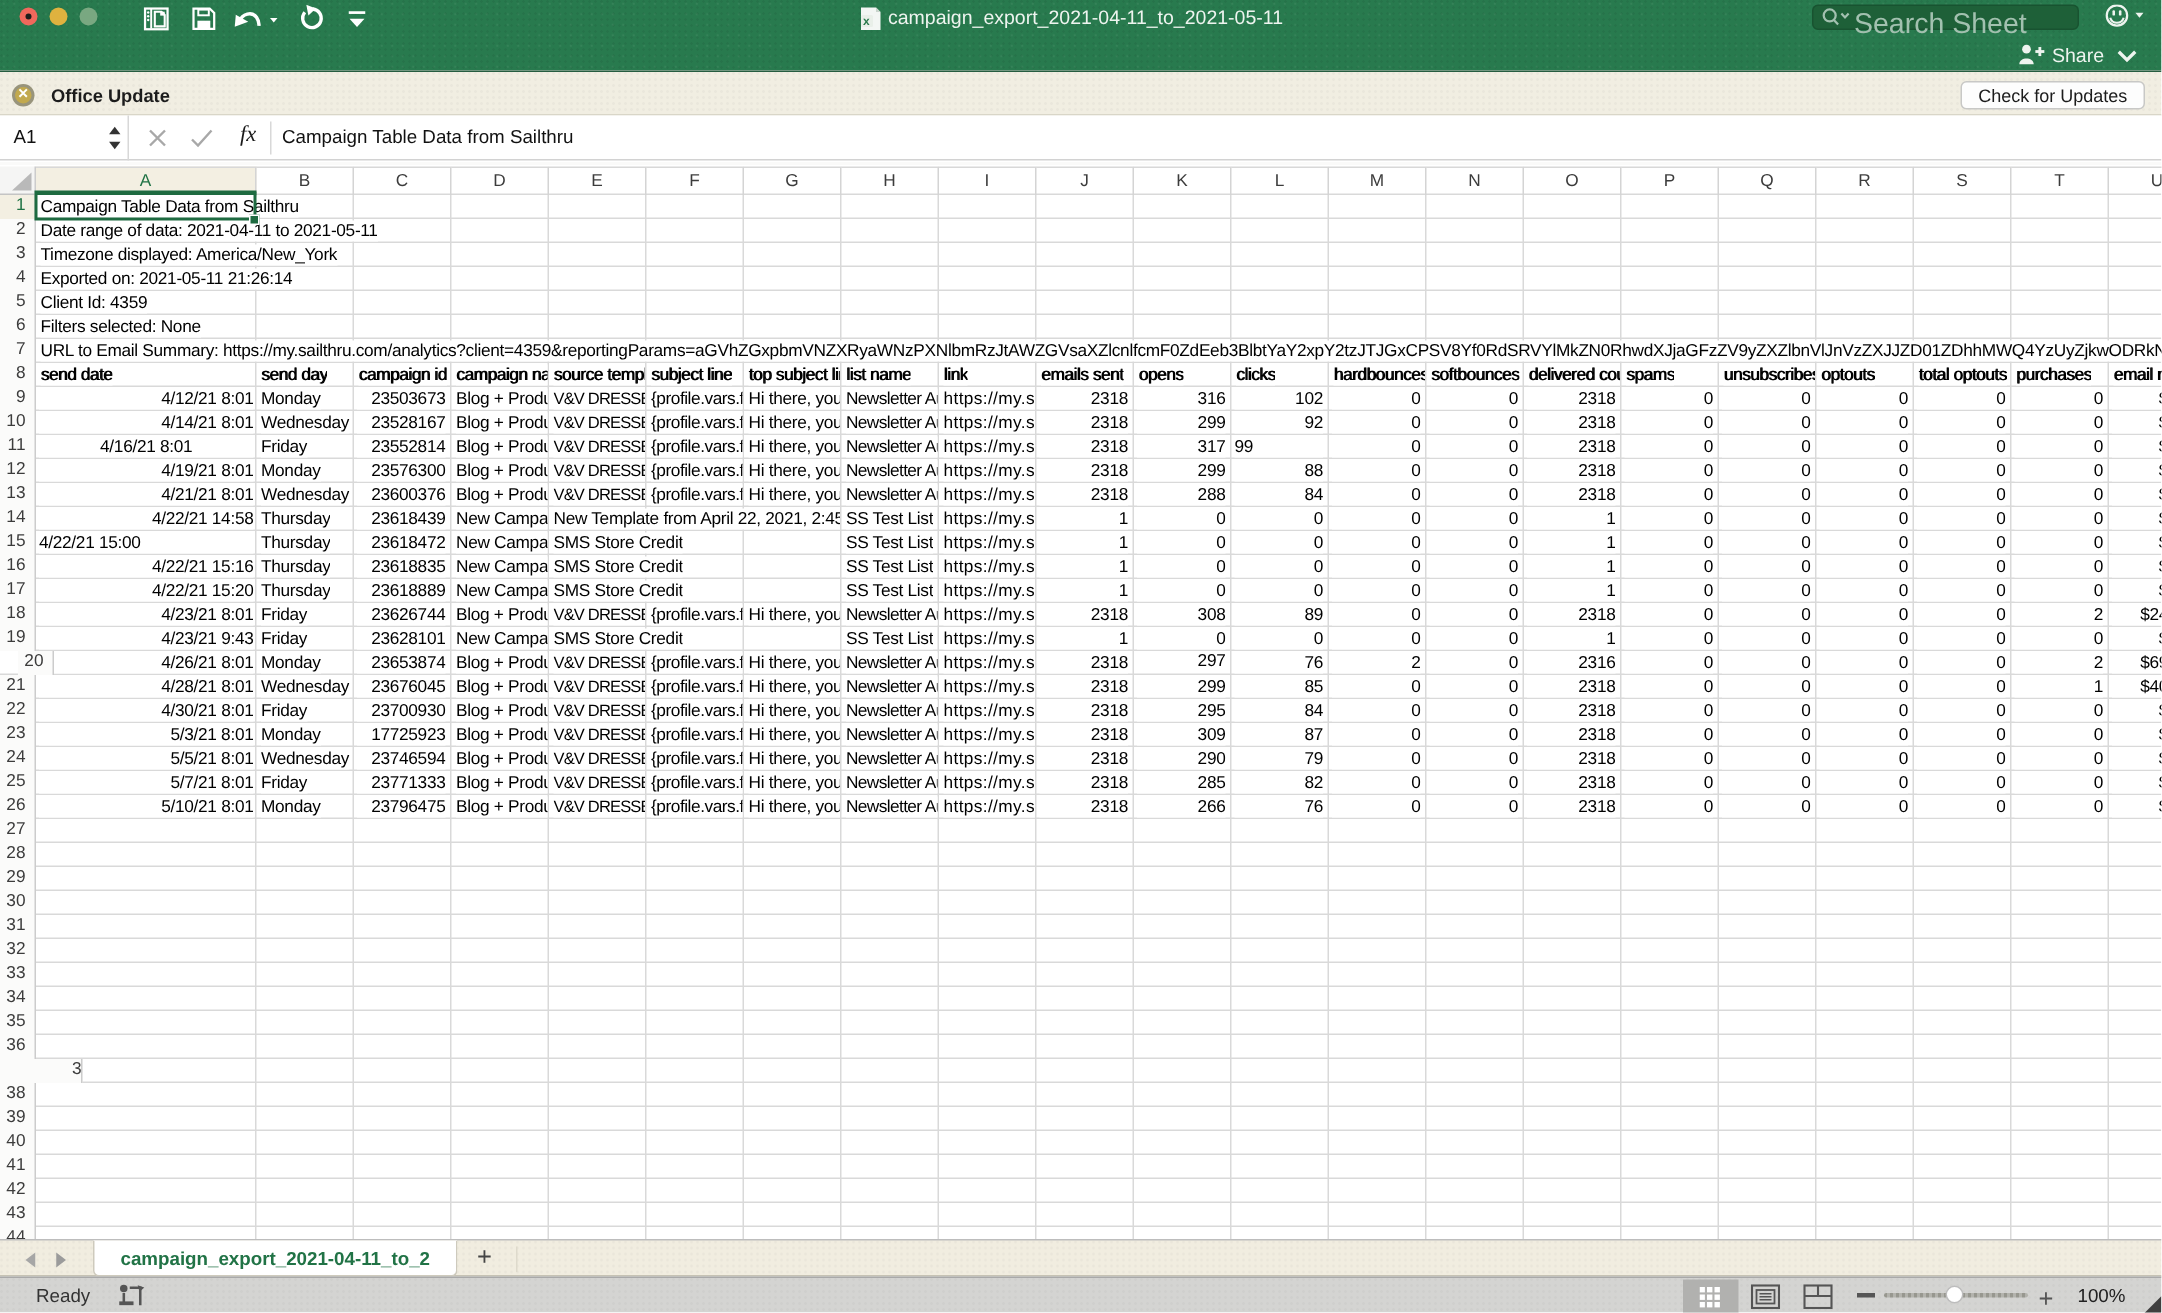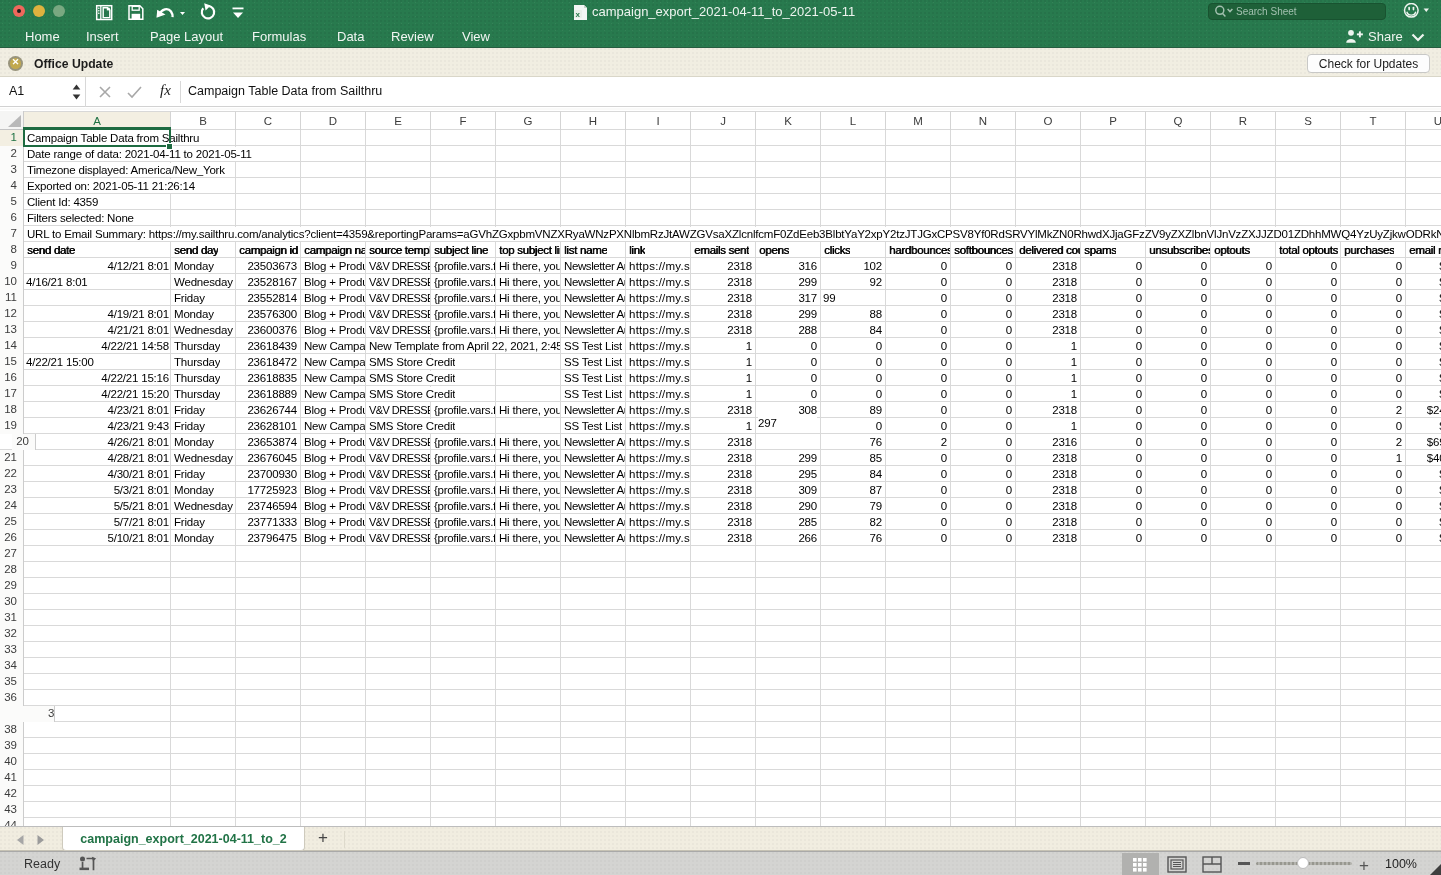--- a/index.html
+++ b/index.html
@@ -12,21 +12,21 @@
   background-size: 4px 4px, 7px 7px; }
 .tl { position:absolute; top:5px; width:12px; height:12px; border-radius:50%; }
 #tlr { left:13px; background:#f0685c; }
 #tlr::after { content:""; position:absolute; left:4px; top:4px; width:4px; height:4px; border-radius:50%; background:#1d1d1b; }
 #tly { left:33px; background:#dfb23f; }
 #tlg { left:53px; background:#79a881; }
 .tbico { position:absolute; top:3px; }
 #doctitle { position:absolute; left:592px; top:4px; color:#eef4ef; font-size:13px; white-space:nowrap; }
 #docico { position:absolute; left:572px; top:4px; }
 #searchbox { position:absolute; left:1208px; top:3px; width:178px; height:17px; background:#1e6038; border:1px solid #185330; border-radius:4px; }
-#searchbox span { position:absolute; left:27px; top:1.5px; font-size:10px; color:#a2c0af; }
+#searchbox span { position:absolute; left:27px; top:1.5px; font-size:19px; color:#a2c0af; }
 #menu { position:absolute; top:29px; left:0; width:100%; height:20px; color:#f2f6f3; font-size:13px; }
 .mi { position:absolute; top:0; white-space:nowrap; }
 #share { position:absolute; top:29px; left:1368px; color:#eef4ef; font-size:13px; }
 
 
 #updbar { position:absolute; left:0; top:47px; width:1441px; height:30px; border-top:1px solid #265c40; background:#f1eee2; background-image:radial-gradient(circle at 1px 1px, rgba(0,0,0,.028) 0.7px, transparent 1.1px); background-size:4px 4px; border-bottom:1px solid #d9d6c8; }
 #updico { position:absolute; left:8px; top:8px; width:15px; height:15px; border-radius:50%; background:#98947c; }
 #updico::before { content:""; position:absolute; left:2px; top:2px; width:11px; height:11px; border-radius:50%; background:#c2a94e; }
 #updico::after { content:"\2715"; position:absolute; left:0; top:1px; width:15px; text-align:center; font-size:9px; font-weight:bold; color:#fff; }
 #updbar b { position:absolute; left:34px; top:9px; font-size:12.2px; color:#1c1c1c; }
@@ -202,21 +202,21 @@
 <div class="c" style="left:823px;top:275px;width:59px;text-align:right">92</div>
 <div class="c" style="left:888px;top:275px;width:59px;text-align:right">0</div>
 <div class="c" style="left:953px;top:275px;width:59px;text-align:right">0</div>
 <div class="c" style="left:1018px;top:275px;width:59px;text-align:right">2318</div>
 <div class="c" style="left:1083px;top:275px;width:59px;text-align:right">0</div>
 <div class="c" style="left:1148px;top:275px;width:59px;text-align:right">0</div>
 <div class="c" style="left:1213px;top:275px;width:59px;text-align:right">0</div>
 <div class="c" style="left:1278px;top:275px;width:59px;text-align:right">0</div>
 <div class="c" style="left:1343px;top:275px;width:59px;text-align:right">0</div>
 <div class="c" style="left:1408px;top:275px;width:59px;text-align:right">$0.00</div>
-<div class="c" style="left:26px;top:275px;width:143px;text-align:left">4/16/21 8:01</div>
+<div class="c" style="left:26px;top:291px;width:143px;text-align:center">4/16/21 8:01</div>
 <div class="c" style="left:174px;top:291px;max-width:61px;">Friday</div>
 <div class="c" style="left:238px;top:291px;width:59px;text-align:right">23552814</div>
 <div class="c" style="left:304px;top:291px;max-width:61px;">Blog + Product Updates</div>
 <div class="c" style="left:369px;top:291px;max-width:61px;font-size:11px;letter-spacing:-0.55px;">V&amp;V DRESSES + PRODUCTS</div>
 <div class="c" style="left:434px;top:291px;max-width:61px;letter-spacing:-0.3px;">{profile.vars.first_name}</div>
 <div class="c" style="left:499px;top:291px;max-width:61px;">Hi there, your new arrivals are in</div>
 <div class="c" style="left:564px;top:291px;max-width:61px;letter-spacing:-0.4px;">Newsletter Audience</div>
 <div class="c" style="left:629px;top:291px;max-width:61px;letter-spacing:0.25px;">https://my.sailthru.com</div>
 <div class="c" style="left:693px;top:291px;width:59px;text-align:right">2318</div>
 <div class="c" style="left:758px;top:291px;width:59px;text-align:right">317</div>
@@ -391,21 +391,21 @@
 <div class="c" style="left:26px;top:435px;width:143px;text-align:right">4/26/21 8:01</div>
 <div class="c" style="left:174px;top:435px;max-width:61px;">Monday</div>
 <div class="c" style="left:238px;top:435px;width:59px;text-align:right">23653874</div>
 <div class="c" style="left:304px;top:435px;max-width:61px;">Blog + Product Updates</div>
 <div class="c" style="left:369px;top:435px;max-width:61px;font-size:11px;letter-spacing:-0.55px;">V&amp;V DRESSES + PRODUCTS</div>
 <div class="c" style="left:434px;top:435px;max-width:61px;letter-spacing:-0.3px;">{profile.vars.first_name}</div>
 <div class="c" style="left:499px;top:435px;max-width:61px;">Hi there, your new arrivals are in</div>
 <div class="c" style="left:564px;top:435px;max-width:61px;letter-spacing:-0.4px;">Newsletter Audience</div>
 <div class="c" style="left:629px;top:435px;max-width:61px;letter-spacing:0.25px;">https://my.sailthru.com</div>
 <div class="c" style="left:693px;top:435px;width:59px;text-align:right">2318</div>
-<div class="c" style="left:758px;top:416px;width:59px;">297</div>
+<div class="c" style="left:758px;top:434px;width:59px;text-align:right">297</div>
 <div class="c" style="left:823px;top:435px;width:59px;text-align:right">76</div>
 <div class="c" style="left:888px;top:435px;width:59px;text-align:right">2</div>
 <div class="c" style="left:953px;top:435px;width:59px;text-align:right">0</div>
 <div class="c" style="left:1018px;top:435px;width:59px;text-align:right">2316</div>
 <div class="c" style="left:1083px;top:435px;width:59px;text-align:right">0</div>
 <div class="c" style="left:1148px;top:435px;width:59px;text-align:right">0</div>
 <div class="c" style="left:1213px;top:435px;width:59px;text-align:right">0</div>
 <div class="c" style="left:1278px;top:435px;width:59px;text-align:right">0</div>
 <div class="c" style="left:1343px;top:435px;width:59px;text-align:right">2</div>
 <div class="c" style="left:1408px;top:435px;width:59px;text-align:right">$695.20</div>
@@ -654,29 +654,20 @@
       </svg>
       <span>Search Sheet</span>
     </div>
     <svg style="position:absolute;left:1402px;top:3px" width="34" height="18" viewBox="0 0 34 18">
       <circle cx="9.3" cy="7.3" r="6.8" fill="none" stroke="#eef4ef" stroke-width="1.5"></circle>
       <rect x="6.3" y="3.8" width="1.7" height="3.6" rx="0.8" fill="#eef4ef"></rect>
         <rect x="10.6" y="3.8" width="1.7" height="3.6" rx="0.8" fill="#eef4ef"></rect>
       <path d="M4.8 8.8 A 4.7 4.7 0 0 0 13.8 8.8" fill="none" stroke="#eef4ef" stroke-width="1.4"></path>
       <path d="M21.6 5.5 l5.4 0 l-2.7 3.4 Z" fill="#eef4ef"></path>
     </svg>
-    <div id="menu">
-      <span class="mi" style="left:25px">Home</span>
-      <span class="mi" style="left:86px">Insert</span>
-      <span class="mi" style="left:150px">Page Layout</span>
-      <span class="mi" style="left:252px">Formulas</span>
-      <span class="mi" style="left:337px">Data</span>
-      <span class="mi" style="left:391px">Review</span>
-      <span class="mi" style="left:462px">View</span>
-    </div>
     <div id="share">
       <svg style="position:absolute;left:-24px;top:0px" width="20" height="15" viewBox="0 0 20 15">
         <circle cx="7" cy="3.8" r="2.9" fill="#eef4ef"></circle>
         <path d="M2.2 13.8 C2.2 8.8, 11.8 8.8, 11.8 13.8 Z" fill="#eef4ef"></path>
         <rect x="12.9" y="4.4" width="6" height="1.9" fill="#eef4ef"></rect>
         <rect x="14.95" y="2.35" width="1.9" height="6" fill="#eef4ef"></rect>
       </svg>
       Share
       <svg style="position:absolute;left:43px;top:4px" width="14" height="10" viewBox="0 0 14 10">
         <path d="M1.5 1.5 L7 7 L12.5 1.5" fill="none" stroke="#eef4ef" stroke-width="2.2"></path>

